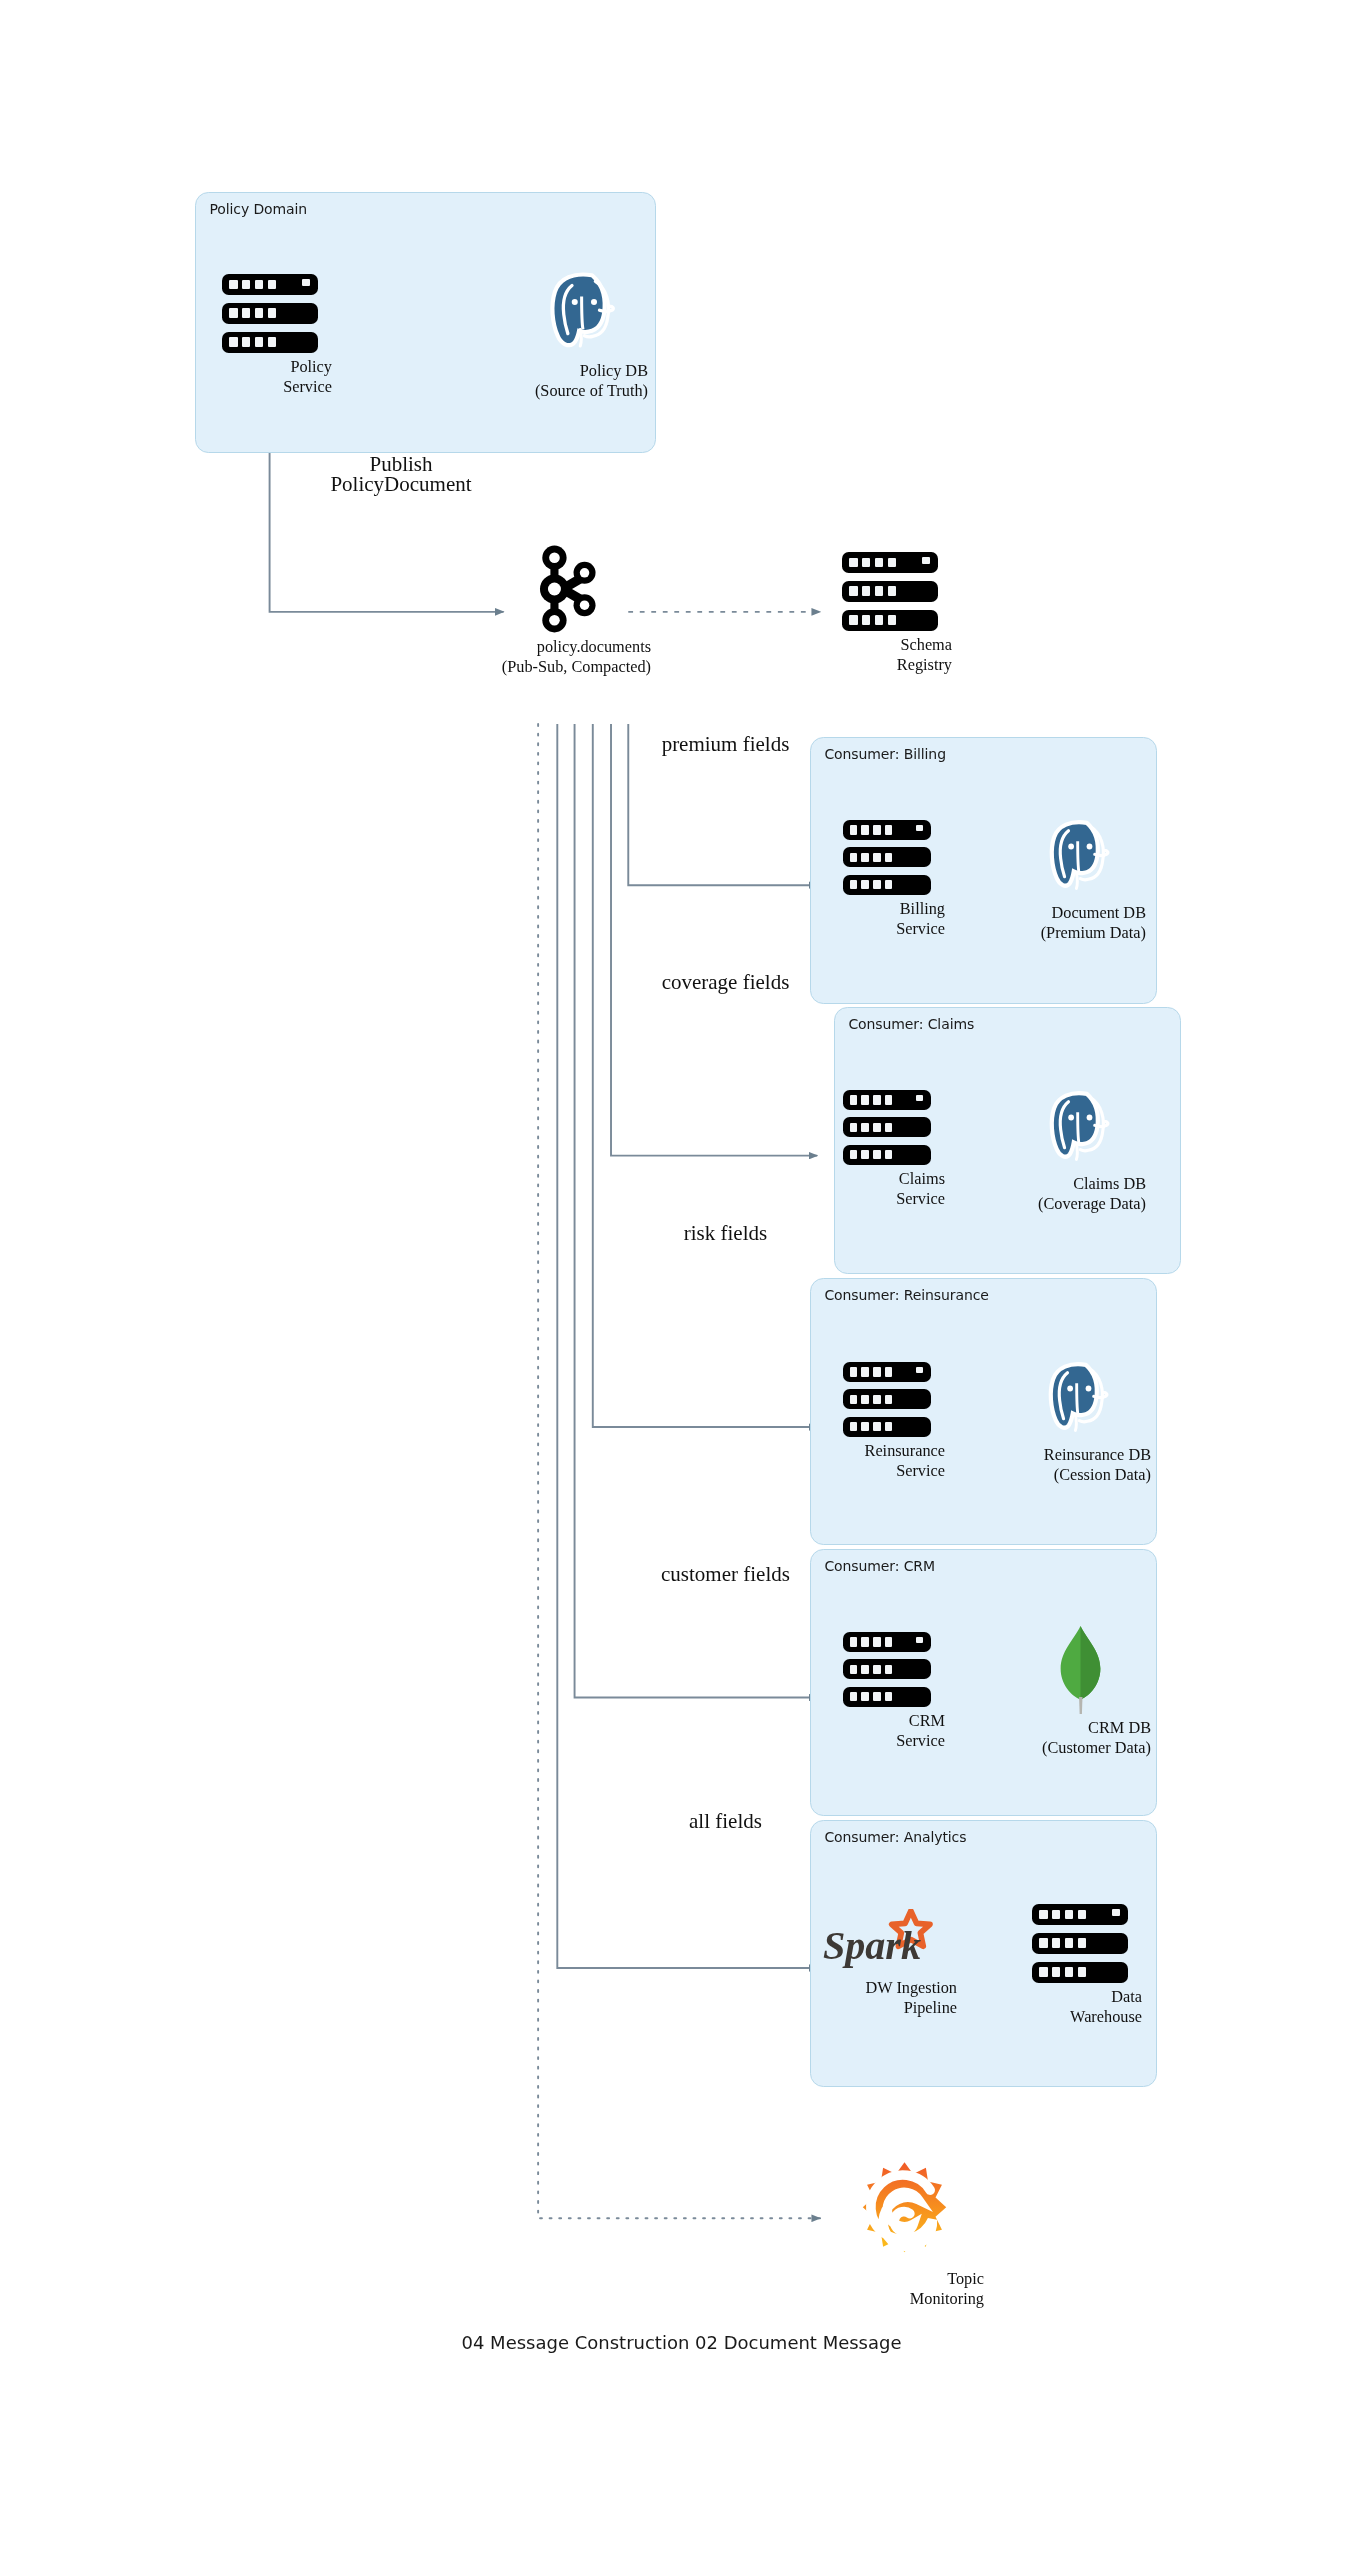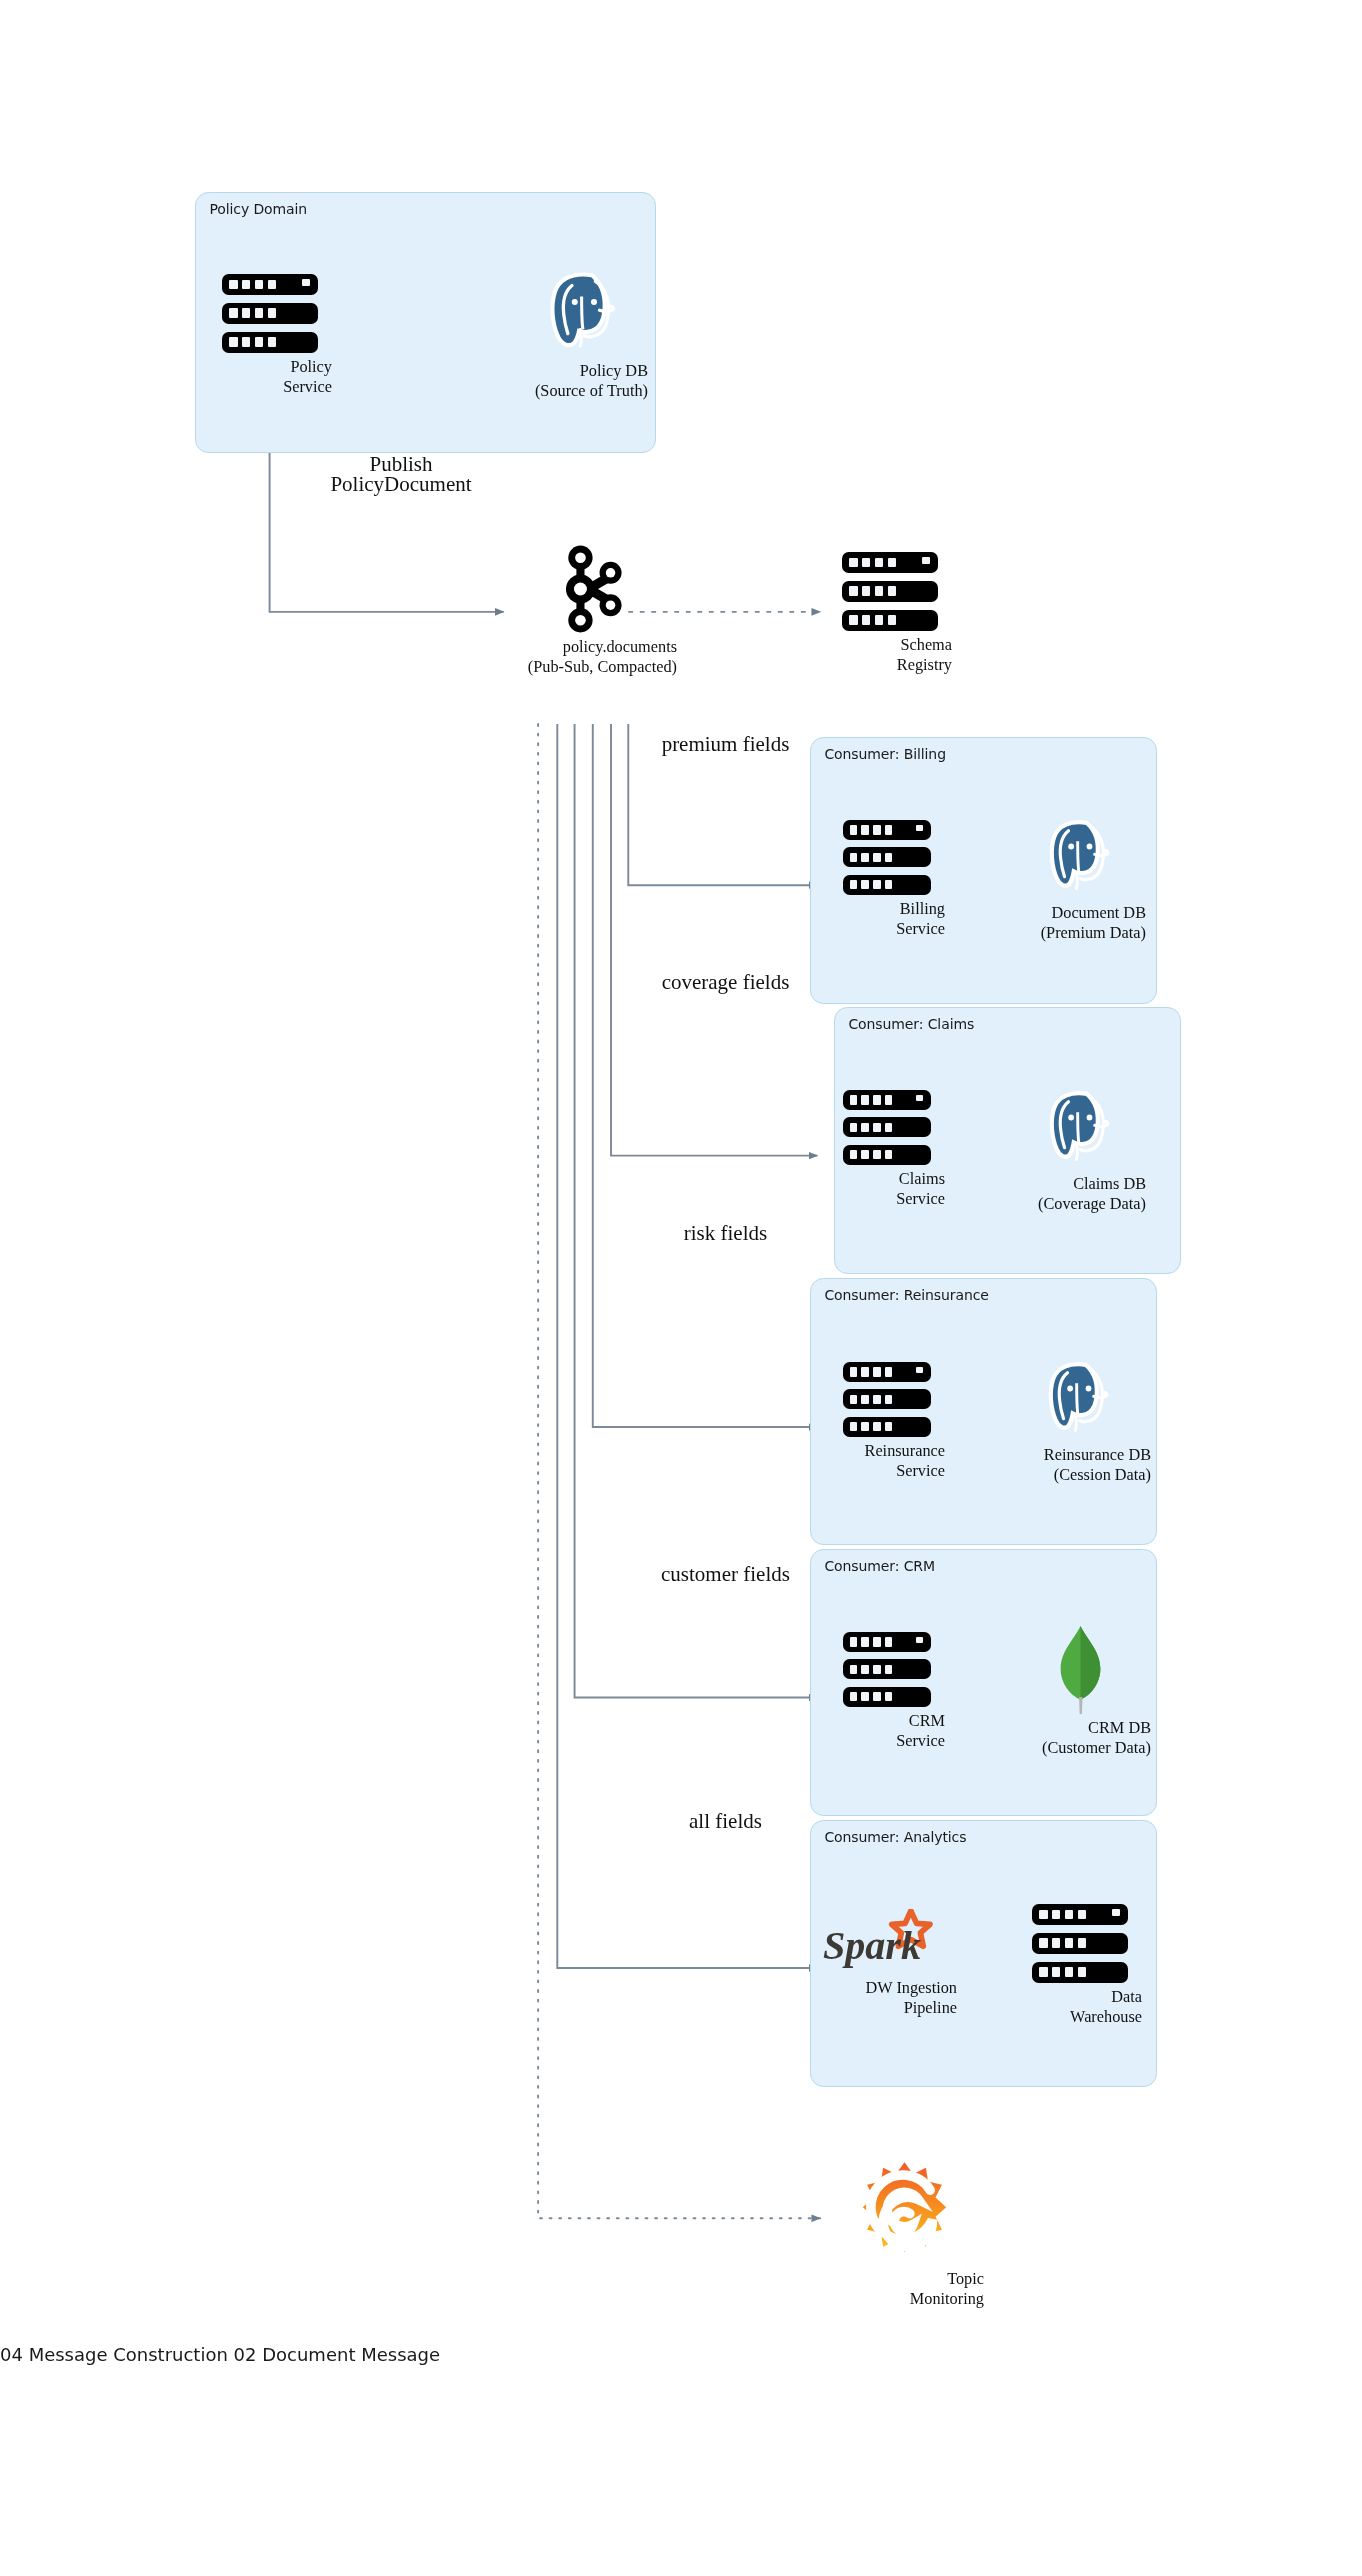--- a/index.html
+++ b/index.html
@@ -63,22 +63,22 @@
     line-height: 20px;
     color: #111111;
     text-align: center;
     white-space: nowrap;
   }
   .figure-caption {
     position: absolute;
     font-family: "DejaVu Sans", sans-serif;
     font-size: 18px;
     color: #1a1a1a;
+    text-align: center;
     white-space: nowrap;
-    margin-top: 12px;
   }
   .icon-wrap { display: block; }
   
   .rack {
     position: relative;
     width: 100%;
     height: 100%;
   }
   .rack .bar {
     position: absolute;
@@ -200,21 +200,21 @@
     <div class="node-caption">Policy DB</div>
     <div class="node-caption" style="margin-top:0;">(Source of Truth)</div>
   </div>
 
   <div class="edge-label" style="left:305px; top:454px; width:192px;">
     <div>Publish</div>
     <div>PolicyDocument</div>
   </div>
 
 
-  <div class="node" style="left:514px; top:545px; width:163px;">
+  <div class="node" style="left:488px; top:545px; width:163px;">
     <svg width="75" height="88" viewBox="0 0 64 76" style="display:block;margin:0 auto;">
       <g fill="#000000">
         <circle cx="19" cy="11" r="10.5"></circle>
         <circle cx="19" cy="65" r="10.5"></circle>
         <circle cx="19" cy="38" r="12.5"></circle>
         <circle cx="45" cy="24" r="9.5"></circle>
         <circle cx="45" cy="52" r="9.5"></circle>
         <rect x="15.5" y="12" width="7" height="26"></rect>
         <rect x="15.5" y="38" width="7" height="26"></rect>
         <path d="M25 34 L42 24 L46 31 L29 41 z"></path>

